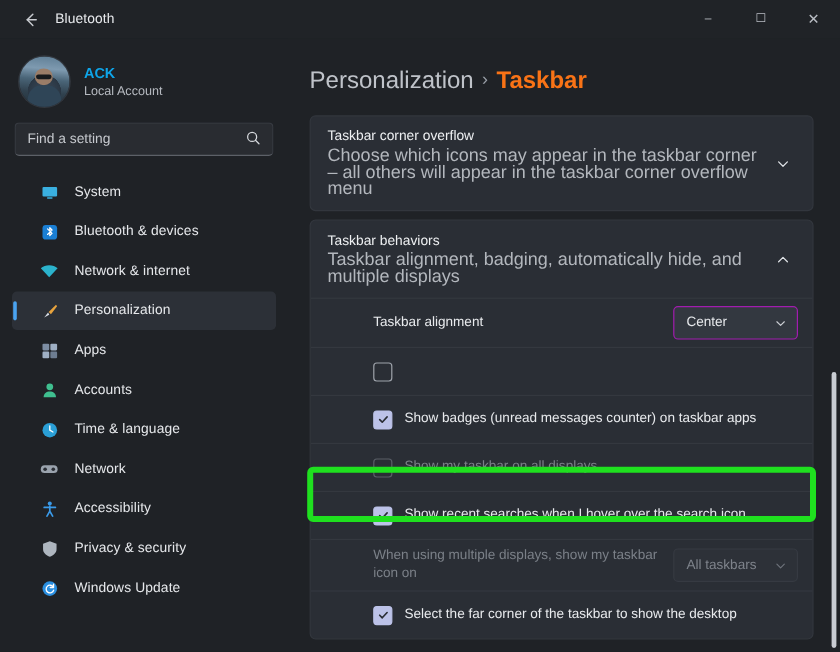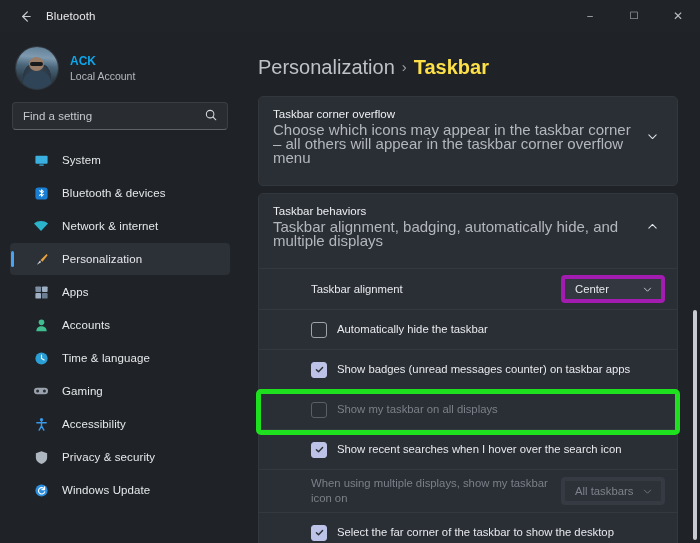--- a/index.html
+++ b/index.html
@@ -92,29 +92,29 @@
 
   
   .content {
     position: absolute; top: 32px; left: 240px; width: 460px; height: 511px;
     overflow: hidden;
   }
   .page-head { padding: 22px 0 0 18px; }
   .breadcrumb { font-size: 20px; line-height: 26px; }
   .crumb-parent { color: #bfc3c9; }
   .crumb-sep { color: #9aa0a8; font-size: 15px; margin: 0 7px; position: relative; top: -2px; }
-  .crumb-current { color: #fde047; font-weight: bold; }
+  .crumb-current { color: #f97316; font-weight: bold; }
 
   .cards { padding: 14px 22px 0 18px; }
   .card {
     background: #2a2e35; border: 1px solid #32363d; border-radius: 5px;
     margin-bottom: 7px;
   }
   .card-head {
-    display: flex; align-items: center; padding: 10px 12px 20px 14px; min-height: 44px;
+    display: flex; align-items: center; padding: 10px 12px 10px 14px; min-height: 44px;
   }
   .card-head-text { flex: 1; }
   .card-title { font-size: 11.5px; color: #eef0f2; line-height: 15px; }
   .card-desc { font-size: 15px; color: #b3b7bd; line-height: 14px; margin-top: 1px; }
   .chev { width: 26px; display: flex; align-items: center; justify-content: center; color: #dfe2e6; }
 
   .row {
     display: flex; align-items: center; min-height: 40px;
     padding: 6px 12px 6px 52px; border-top: 1px solid #34383f;
   }
@@ -124,21 +124,21 @@
   .checkbox {
     width: 16px; height: 16px; flex: 0 0 16px; margin-right: 10px;
     border-radius: 3px; border: 1.5px solid #9ea3ab; background: transparent;
     display: flex; align-items: center; justify-content: center;
   }
   .checkbox.checked { background: #bcc2e8; border-color: #bcc2e8; }
   .checkbox.checked svg { display: block; }
   .checkbox.disabled { border-color: #5a5f67; }
 
   .dropdown {
-    height: 28px; min-width: 104px; background: #333840; border: 4px solid #a21caf;
+    height: 28px; min-width: 104px; background: #333840; border: 1px solid #a21caf;
     border-radius: 4px; display: flex; align-items: center; padding: 0 8px 0 10px;
   }
   .dropdown.disabled { background: #2d3138; border-color: #363a42; }
   .dropdown-value { font-size: 11.3px; color: #e7e9ec; flex: 1; }
   .dropdown.disabled .dropdown-value { color: #7e838b; }
   .dropdown-chev { color: #c9ccd1; margin-left: 8px; display: flex; }
   .dropdown.disabled .dropdown-chev { color: #6e737b; }
 
   .row-cbwrap { display: flex; align-items: center; flex: 1; }
   .row-multiline { flex: 1; padding-right: 10px; }
@@ -281,21 +281,21 @@
       </div>
 
       <div class="nav-item">
         <span class="nav-icon">
           <svg width="16" height="16" viewBox="0 0 16 16">
               <rect x="1" y="4.8" width="14" height="6.4" rx="3.2" fill="#9aa3ad"></rect>
               <circle cx="4.6" cy="8" r="1.5" fill="#2a2e35"></circle>
               <circle cx="11.4" cy="8" r="1.5" fill="#2a2e35"></circle>
             </svg>
         </span>
-        <span class="nav-label">Gaming</span>
+        <span class="nav-label">Network</span>
       </div>
 
       <div class="nav-item">
         <span class="nav-icon">
           <svg width="15" height="15" viewBox="0 0 16 16">
               <circle cx="8" cy="2.8" r="1.8" fill="#3a9ae8"></circle>
               <path d="M8 5 V9.5 M3 6.2 H13 M8 9.5 L5.5 14 M8 9.5 L10.5 14" stroke="#3a9ae8" stroke-width="1.5" fill="none" stroke-linecap="round"></path>
             </svg>
         </span>
         <span class="nav-label">Accessibility</span>
@@ -369,21 +369,20 @@
               <svg width="11" height="11" viewBox="0 0 16 16" fill="none" stroke="currentColor" stroke-width="1.4">
                 <path d="M3.5 6 L8 10.5 L12.5 6" stroke-linecap="round" stroke-linejoin="round"></path>
               </svg>
             </span>
           </div>
         </div>
 
         <div class="row">
           <div class="row-cbwrap">
             <span class="checkbox"></span>
-            <span class="row-label">Automatically hide the taskbar</span>
           </div>
         </div>
 
         <div class="row">
           <div class="row-cbwrap">
             <span class="checkbox checked">
               <svg width="11" height="11" viewBox="0 0 16 16" fill="none" stroke="#2a2e35" stroke-width="2">
                 <path d="M3.5 8.3 L6.6 11.4 L12.5 5" stroke-linecap="round" stroke-linejoin="round"></path>
               </svg>
             </span>

